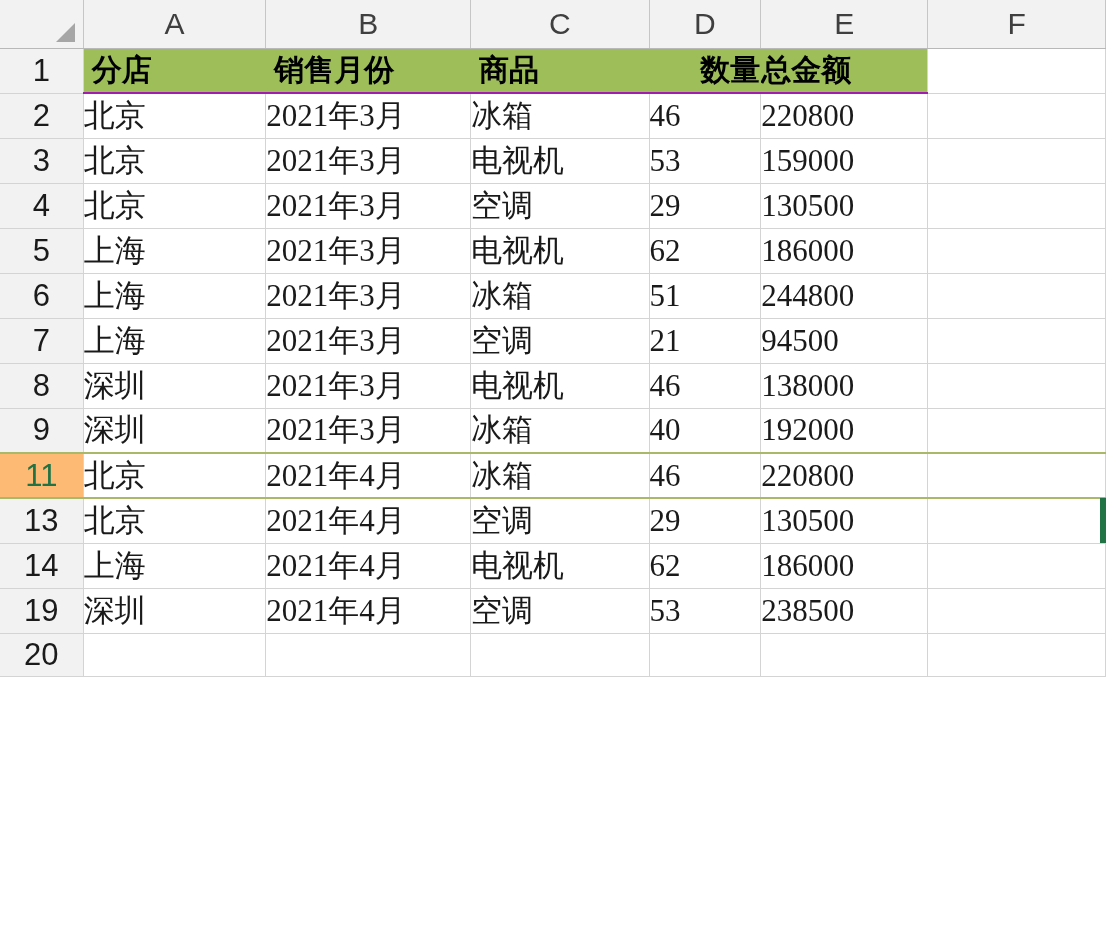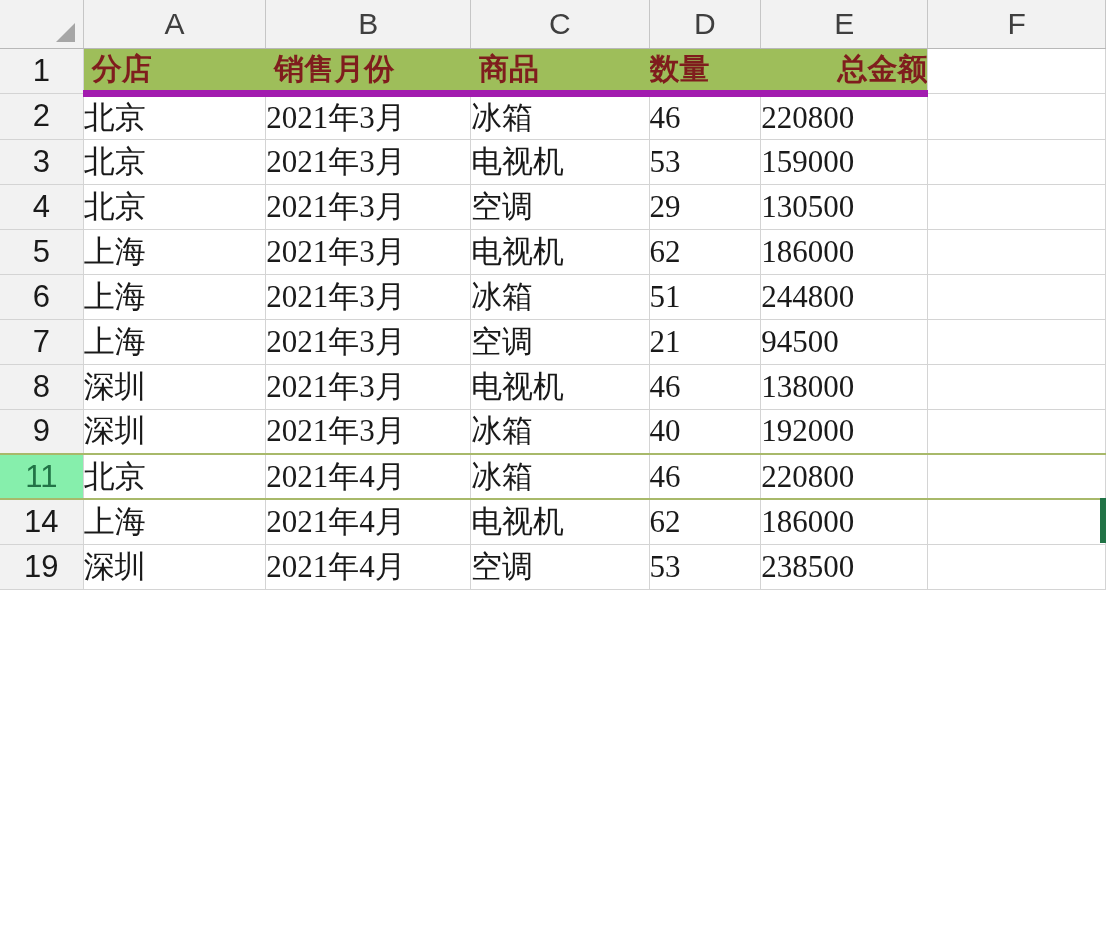--- a/index.html
+++ b/index.html
@@ -75,45 +75,45 @@
     border-right: 1px solid #c6c6c6;
     border-bottom: 1px solid #d4d4d4;
     color: #3f3f3f;
     font-family: "Liberation Sans", sans-serif;
     font-size: 30px;
     text-align: center;
     vertical-align: middle;
   }
   td.rowhead.active {
     color: #217346;
-    background: #86efac;
+    background: #fdba74;
   }
   tr.datarow td {
     height: 45px;
     font-size: 31px;
     color: #1a1a1a;
     vertical-align: middle;
   }
   td.txt { text-align: left; padding-left: 8px; }
   td.num { text-align: left; padding-right: 10px; }
 
   
   tr.bandrow td.band {
     background: #9ebe5a;
-    color: #7f1d1d;
+    color: #000000;
     font-weight: bold;
     font-family: "Liberation Sans", sans-serif;
     font-size: 30px;
     border-right: 1px solid #9ebe5a;
-    border-bottom: 7px solid #a21caf;
+    border-bottom: 2px solid #a21caf;
   }
   tr.bandrow td.band.lastband { border-right: 1px solid #d4d4d4; }
   tr.bandrow td.band.txt { padding-left: 8px; }
-  tr.bandrow td.band.num { padding-right: 0; text-align: right; }
-  tr.bandrow td.band.numc { text-align: left; }
+  tr.bandrow td.band.num { padding-right: 0; text-align: left; }
+  tr.bandrow td.band.numc { text-align: right; }
 
   
   tr.selected td {
     border-top: 2px solid #a8b96a;
     border-bottom: 2px solid #a8b96a;
   }
   tr.selected td.rowhead {
     border-top: 2px solid #a8b96a;
     border-bottom: 2px solid #a8b96a;
   }
@@ -238,33 +238,51 @@
         <tr class="datarow selected">
           <td class="rowhead active">11</td>
           <td class="txt">北京</td>
           <td class="txt">2021年4月</td>
           <td class="txt">冰箱</td>
           <td class="num">46</td>
           <td class="num">220800</td>
           <td class="blank"></td>
         </tr>
         <tr class="datarow">
+          <td class="rowhead">13</td>
+          <td class="txt">北京</td>
+          <td class="txt">2021年4月</td>
+          <td class="txt">空调</td>
+          <td class="num">29</td>
+          <td class="num">130500</td>
+          <td class="blank"></td>
+        </tr>
+        <tr class="datarow">
           <td class="rowhead">14</td>
           <td class="txt">上海</td>
           <td class="txt">2021年4月</td>
           <td class="txt">电视机</td>
           <td class="num">62</td>
           <td class="num">186000</td>
           <td class="blank"></td>
         </tr>
         <tr class="datarow">
           <td class="rowhead">19</td>
           <td class="txt">深圳</td>
           <td class="txt">2021年4月</td>
           <td class="txt">空调</td>
           <td class="num">53</td>
           <td class="num">238500</td>
+          <td class="blank"></td>
+        </tr>
+        <tr class="datarow lastrow">
+          <td class="rowhead">20</td>
+          <td class="blank"></td>
+          <td class="blank"></td>
+          <td class="blank"></td>
+          <td class="blank"></td>
+          <td class="blank"></td>
           <td class="blank"></td>
         </tr>
       </tbody>
   </table>
   <div class="sel-marker" id="sel-marker" style="top: 498px; height: 45px;"></div>
 </div>
 
 </body></html>

